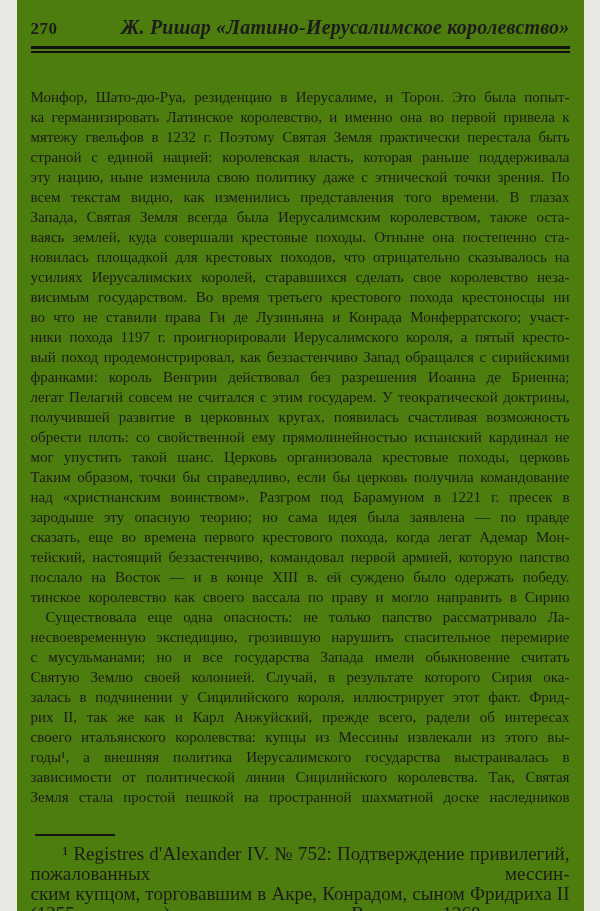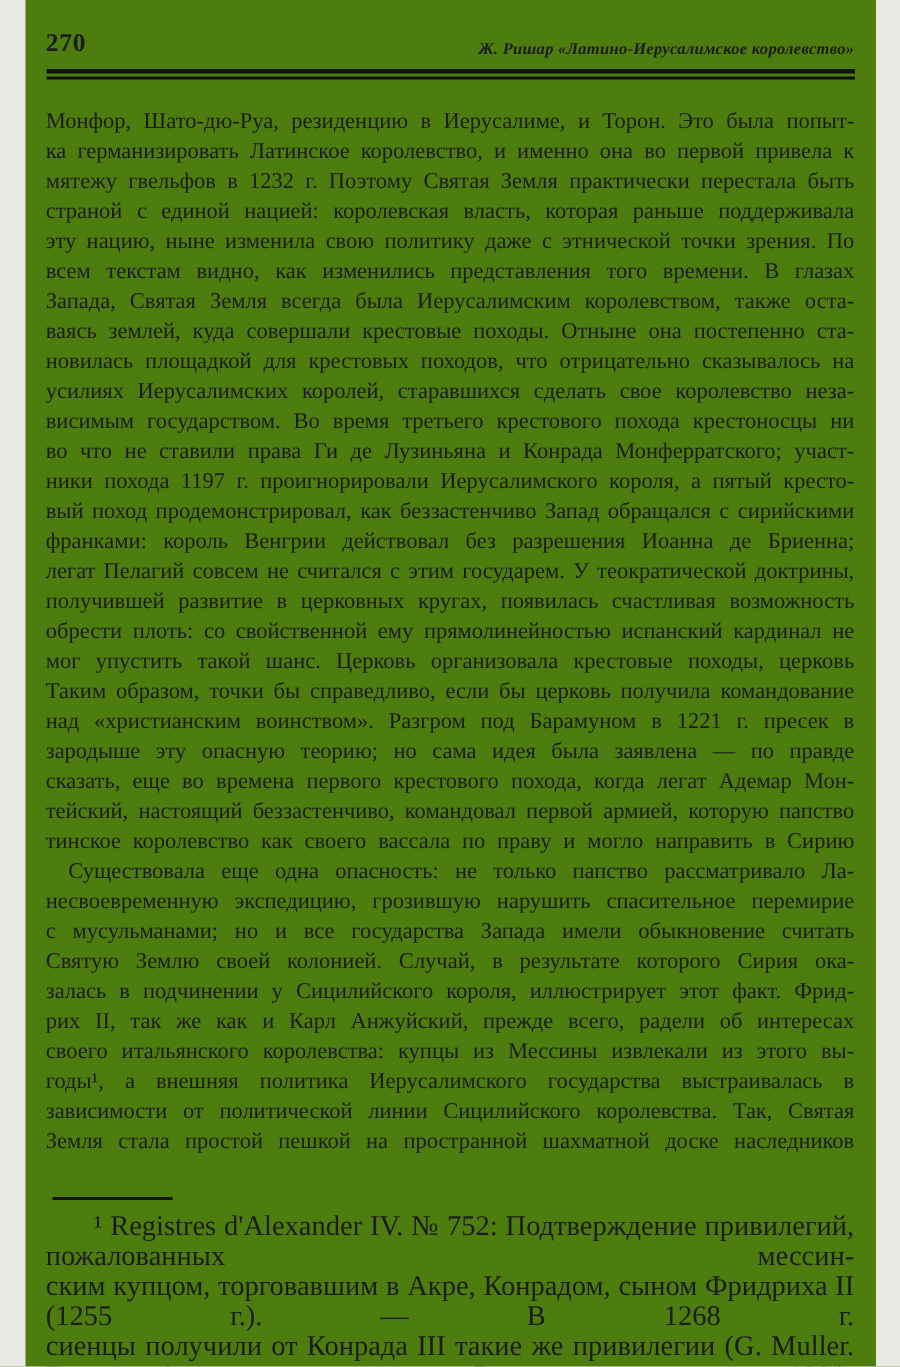--- a/index.html
+++ b/index.html
@@ -24,31 +24,31 @@
     height: 24px;
   }
   .pagenum {
     font-weight: bold;
     font-size: 17px;
     letter-spacing: 0.5px;
   }
   .runhead {
     font-style: italic;
     font-weight: 600;
-    font-size: 11px;
+    font-size: 20px;
     letter-spacing: 0.2px;
   }
   
   .rule { margin-top: 7px; }
   .rule-thick { height: 3px; background: #111; }
   .rule-gap { height: 2px; }
   .rule-thin { height: 1.5px; background: #111; }
 
   
-  .bodytext { margin-top: 18px; }
+  .bodytext { margin-top: 34px; }
   .line {
     font-size: 15px;
     line-height: 20px;
     text-align: justify;
     text-align-last: justify;
     white-space: normal;
   }
   .para.indent-first .line.first { text-indent: 15px; }
 
   
@@ -100,20 +100,21 @@
         <div class="line">франками: король Венгрии действовал без разрешения Иоанна де Бриенна;</div>
         <div class="line">легат Пелагий совсем не считался с этим государем. У теократической доктрины,</div>
         <div class="line">получившей развитие в церковных кругах, появилась счастливая возможность</div>
         <div class="line">обрести плоть: со свойственной ему прямолинейностью испанский кардинал не</div>
         <div class="line">мог упустить такой шанс. Церковь организовала крестовые походы, церковь</div>
         <div class="line">Таким образом, точки бы справедливо, если бы церковь получила командование</div>
         <div class="line">над «христианским воинством». Разгром под Барамуном в 1221 г. пресек в</div>
         <div class="line">зародыше эту опасную теорию; но сама идея была заявлена — по правде</div>
         <div class="line">сказать, еще во времена первого крестового похода, когда легат Адемар Мон-</div>
         <div class="line">тейский, настоящий беззастенчиво, командовал первой армией, которую папство</div>
+        <div class="line">послало на Восток — и в конце XIII в. ей суждено было одержать победу.</div>
       </div>
     <div class="para indent-first">
         <div class="line">тинское королевство как своего вассала по праву и могло направить в Сирию</div>
         <div class="line first">Существовала еще одна опасность: не только папство рассматривало Ла-</div>
         <div class="line">несвоевременную экспедицию, грозившую нарушить спасительное перемирие</div>
         <div class="line">с мусульманами; но и все государства Запада имели обыкновение считать</div>
         <div class="line">Святую Землю своей колонией. Случай, в результате которого Сирия ока-</div>
         <div class="line">залась в подчинении у Сицилийского короля, иллюстрирует этот факт. Фрид-</div>
         <div class="line">рих II, так же как и Карл Анжуйский, прежде всего, радели об интересах</div>
         <div class="line">своего итальянского королевства: купцы из Мессины извлекали из этого вы-</div>

